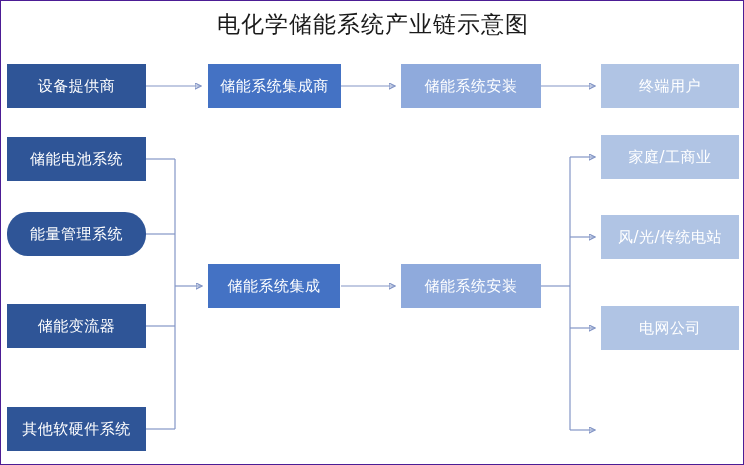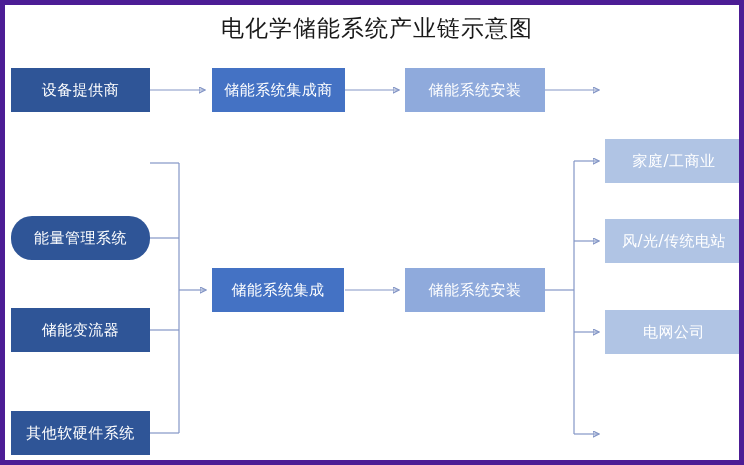--- a/index.html
+++ b/index.html
@@ -8,21 +8,21 @@
     background: #ffffff;
   }
   body {
     font-family: "DejaVu Sans", "Liberation Sans", sans-serif;
   }
   #canvas {
     position: relative;
     width: 744px;
     height: 465px;
     background: #ffffff;
-    border: 5px solid #4c1d95;
+    border: 1px solid #4c1d95;
     box-sizing: border-box;
     overflow: hidden;
   }
   #diagram-title {
     position: absolute;
     left: 0;
     top: 8px;
     width: 744px;
     text-align: center;
     font-size: 23px;
@@ -97,21 +97,23 @@
     <line x1="569" y1="327" x2="594" y2="327" marker-end="url(#arrow)"></line>
     <line x1="569" y1="429" x2="594" y2="429" marker-end="url(#arrow)"></line>
   </svg>
 
   <div class="node tone-dark" style="left:6px;   top:63px;  width:139px; height:44px;">设备提供商</div>
 
   <div class="node tone-mid" style="left:207px; top:63px;  width:133px; height:44px;">储能系统集成商</div>
 
   <div class="node tone-light" style="left:400px; top:63px;  width:140px; height:44px;">储能系统安装</div>
 
+  <div class="node tone-pale" style="left:600px; top:63px;  width:138px; height:44px;">终端用户</div>
 
+  <div class="node tone-dark" style="left:6px; top:136px; width:139px; height:44px;">储能电池系统</div>
 
   <div class="node tone-dark" style="left:6px; top:211px; width:139px; height:44px;border-radius:21px;">能量管理系统</div>
 
   <div class="node tone-dark" style="left:6px; top:303px; width:139px; height:44px;">储能变流器</div>
 
   <div class="node tone-dark" style="left:6px; top:406px; width:139px; height:44px;">其他软硬件系统</div>
 
   <div class="node tone-mid" style="left:207px; top:263px; width:132px; height:44px;">储能系统集成</div>
 
   <div class="node tone-light" style="left:400px; top:263px; width:140px; height:44px;">储能系统安装</div>

